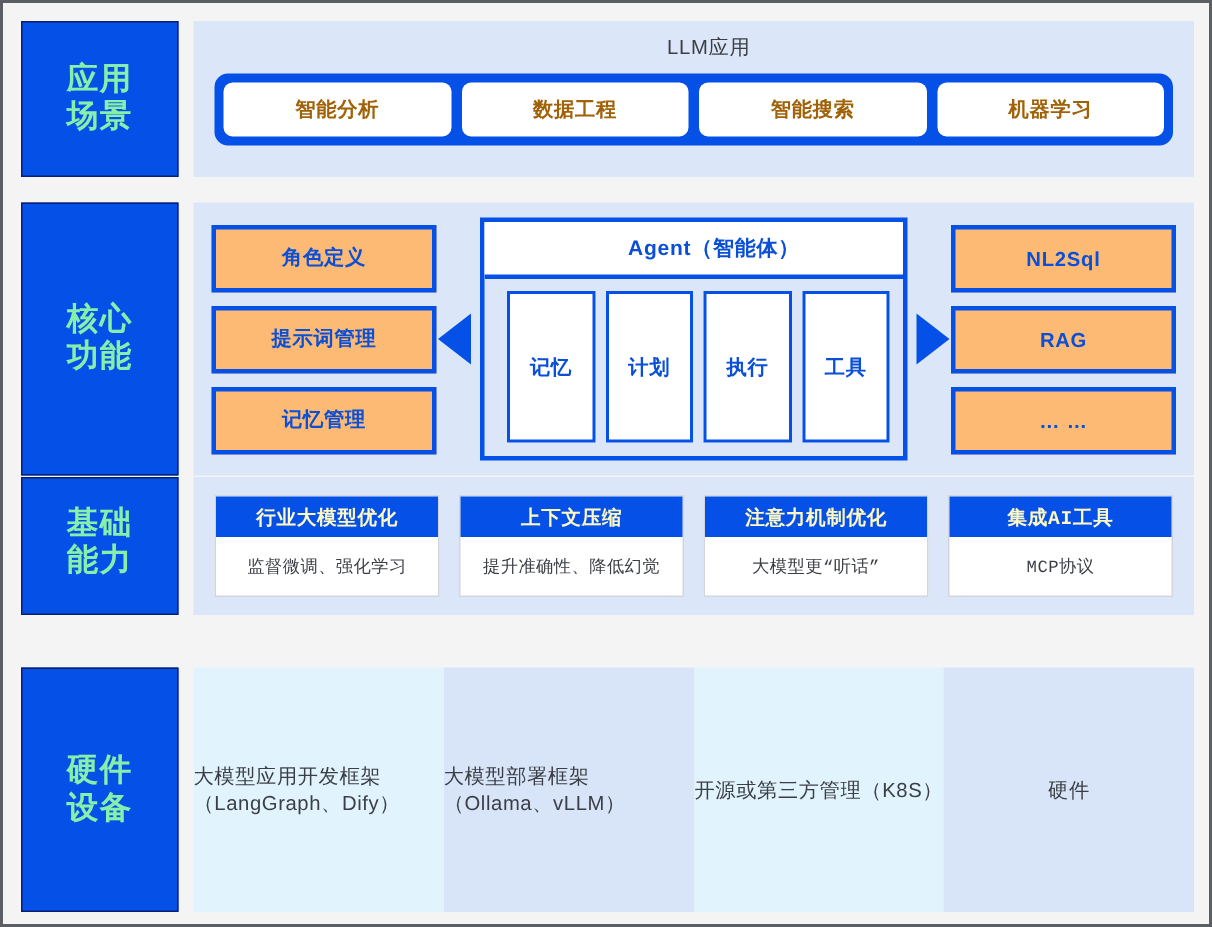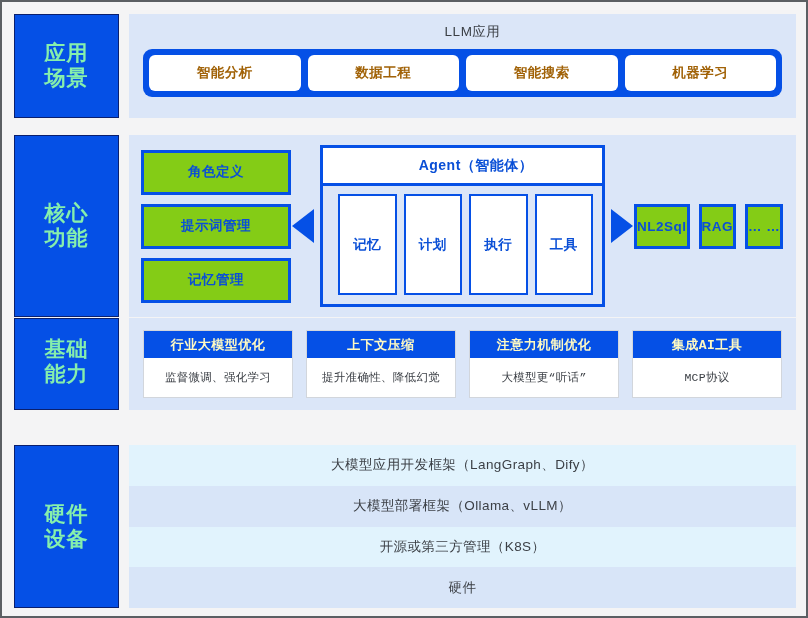--- a/index.html
+++ b/index.html
@@ -102,21 +102,21 @@
   .core-col-left {
     width: 150px;
     flex: 0 0 150px;
     display: flex;
     flex-direction: column;
     gap: 9px;
   }
 
   .core-box {
     height: 45px;
-    background: #84cc16;
+    background: #fdba74;
     border: 3px solid #0550e6;
     display: flex;
     align-items: center;
     justify-content: center;
     color: #0a4fd6;
     font-weight: bold;
     font-size: 13.5px;
     letter-spacing: .5px;
   }
 
@@ -171,21 +171,21 @@
     color: #0a4fd6;
     font-weight: bold;
     font-size: 13.5px;
     letter-spacing: .5px;
   }
 
   .core-col-right {
     width: 150px;
     flex: 0 0 150px;
     display: flex;
-    flex-direction: row;
+    flex-direction: column;
     gap: 9px;
   }
 
   
   #tier-base { top: 316px; height: 92px; font-family: Liberation Mono, monospace; }
 
   .base-grid {
     position: absolute;
     inset: 0;
     display: flex;
@@ -224,21 +224,20 @@
     border-radius: 16px;
   }
 
   
   #tier-infra { top: 443px; height: 163px; }
 
   .infra-stack {
     position: absolute;
     inset: 0;
     display: flex;
-    flex-direction: column;
     background: transparent;
   }
 
   .infra-row {
     flex: 1 1 0;
     display: flex;
     align-items: center;
     justify-content: center;
     font-size: 13.5px;
     color: #3b3f45;

